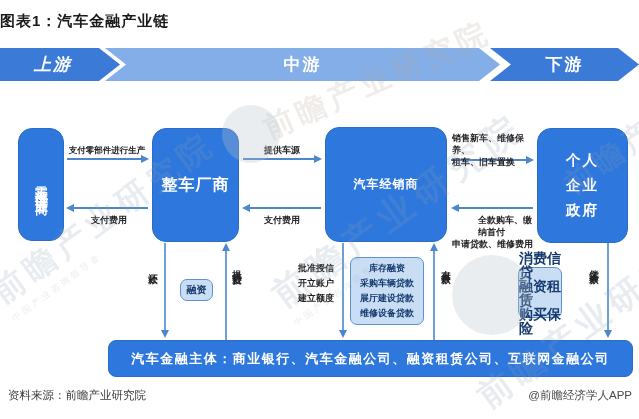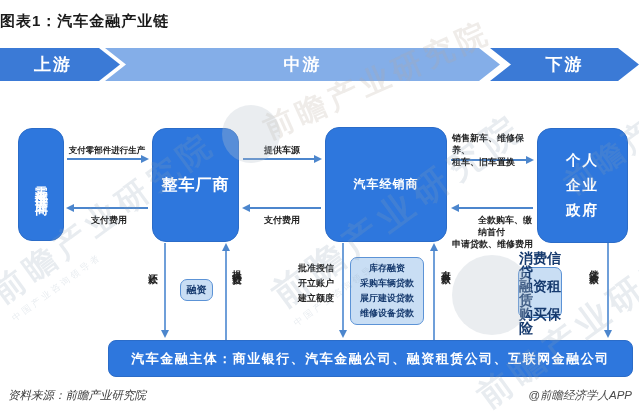--- a/index.html
+++ b/index.html
@@ -6,21 +6,21 @@
   *{box-sizing:border-box;}
   body{font-family:"Liberation Sans","DejaVu Sans",sans-serif;}
   #stage{position:relative;width:639px;height:419px;background:#ffffff;overflow:hidden;}
 
   .title{position:absolute;left:0;top:12px;width:530px;text-align:left;
          font-size:15px;font-weight:bold;color:#1a1a1a;letter-spacing:1px;}
 
   
   .chev{position:absolute;top:48px;height:33px;display:flex;align-items:center;justify-content:center;
         color:#ffffff;font-size:17px;font-weight:bold;letter-spacing:2px;}
-  .chev.first{clip-path:polygon(0 0,calc(100% - 21px) 0,100% 50%,calc(100% - 21px) 100%,0 100%);}
+  .chev.first{clip-path:polygon(0 0,calc(100% - 21px) 0,100% 50%,calc(100% - 21px) 100%,0 100%);font-style:italic;}
   .chev.mid{clip-path:polygon(0 0,calc(100% - 21px) 0,100% 50%,calc(100% - 21px) 100%,0 100%,21px 50%);}
   .chev.last{clip-path:polygon(0 0,calc(100% - 21px) 0,100% 50%,calc(100% - 21px) 100%,0 100%,21px 50%);}
 
   
   .node{position:absolute;background:#2e77dd;border:1px solid #2b6cc8;border-radius:14px;
         color:#ffffff;font-weight:bold;display:flex;align-items:center;justify-content:center;text-align:center;}
   .node.vert{writing-mode:vertical-rl;text-orientation:upright;letter-spacing:3px;font-size:13px;}
 
   
   .litebox{position:absolute;background:#c9def4;border:1px solid #5c93d6;border-radius:7px;
@@ -38,21 +38,21 @@
   
   .lbl{position:absolute;font-size:9px;font-weight:600;color:#222222;line-height:12px;}
   .lbl.ctr{text-align:center;}
   .lbl.v{writing-mode:vertical-rl;text-orientation:upright;letter-spacing:2px;font-size:9.5px;}
 
   
   .bar{position:absolute;left:108px;top:340px;width:525px;height:37px;background:#2e77dd;
        border:1px solid #2b6cc8;border-radius:8px;color:#ffffff;font-weight:bold;font-size:13px;
        letter-spacing:1.5px;display:flex;align-items:center;justify-content:center;}
 
-  .footer{position:absolute;top:388px;font-size:11.5px;color:#3c3c3c;font-style:italic;}
+  .footer{position:absolute;top:388px;font-size:11.5px;color:#3c3c3c;}
   .footer.src{left:8px;}
   .footer.brand{right:7px;color:#4a4a4a;}
 
   
   .wm{position:absolute;color:rgba(140,158,178,0.20);font-weight:bold;pointer-events:none;
       white-space:nowrap;z-index:9;transform:rotate(-36deg);}
   .wm .sub{display:block;font-size:9px;font-weight:normal;letter-spacing:3px;color:rgba(140,158,178,0.20);}
   .wm.warm{color:rgba(180,170,155,0.22);}
   .wmcircle{position:absolute;border-radius:50%;background:rgba(185,195,206,0.30);pointer-events:none;z-index:9;}
 </style>

